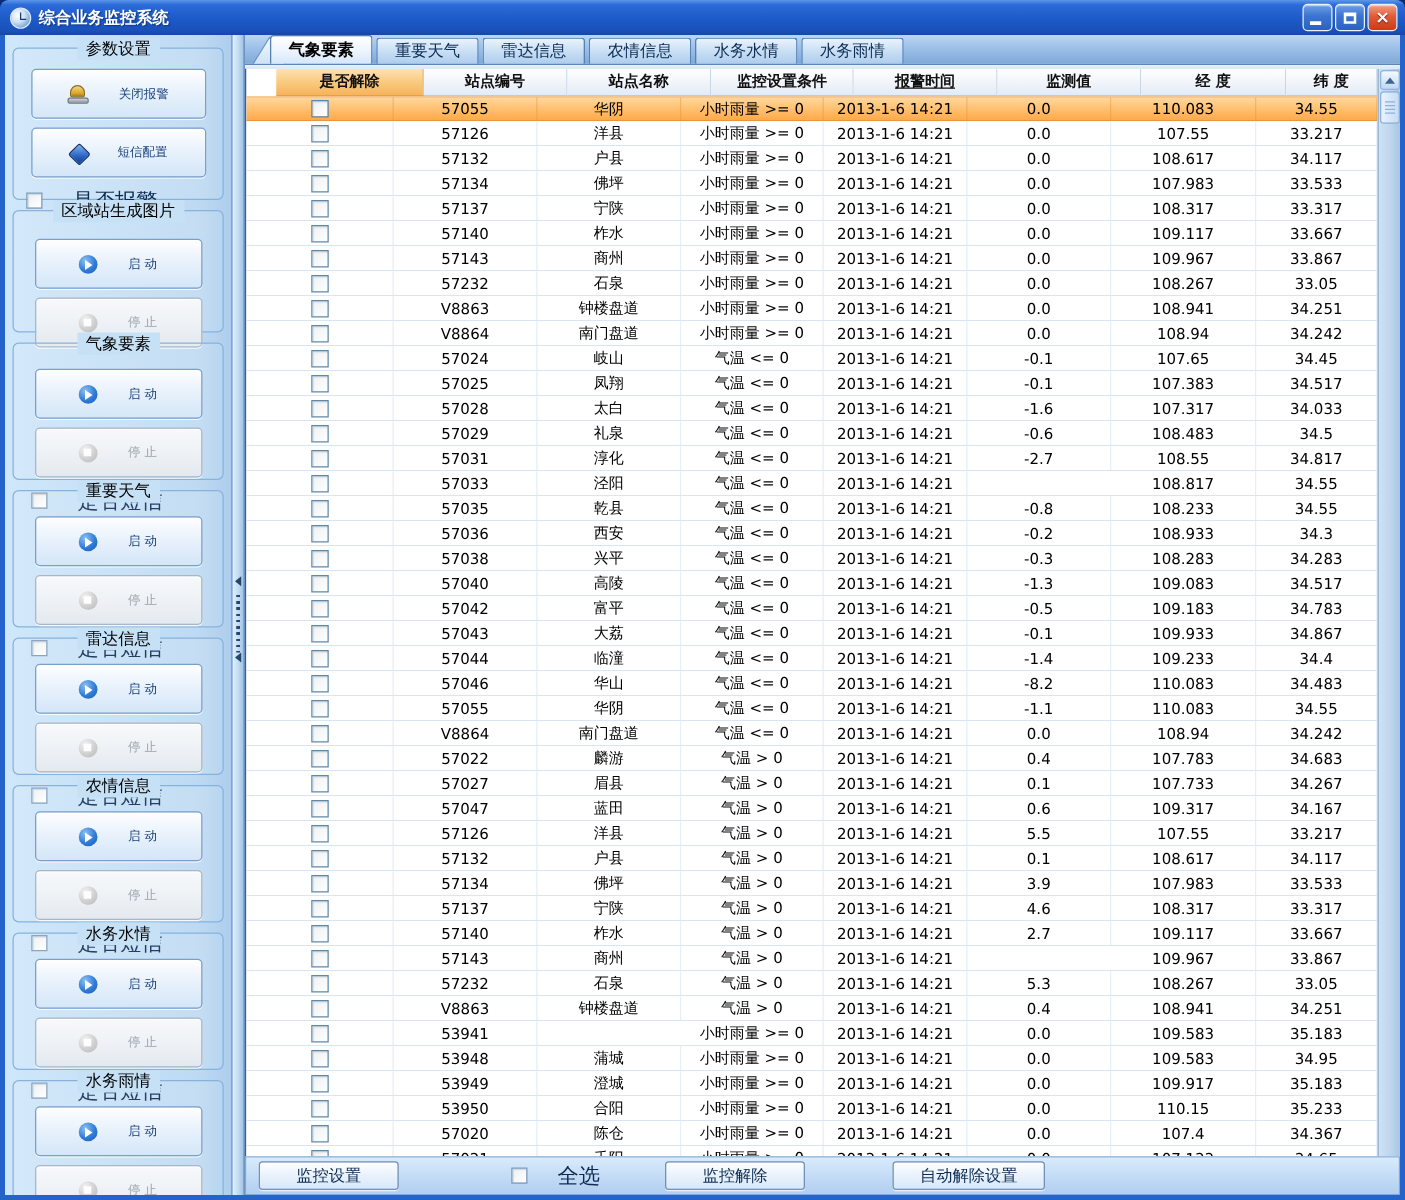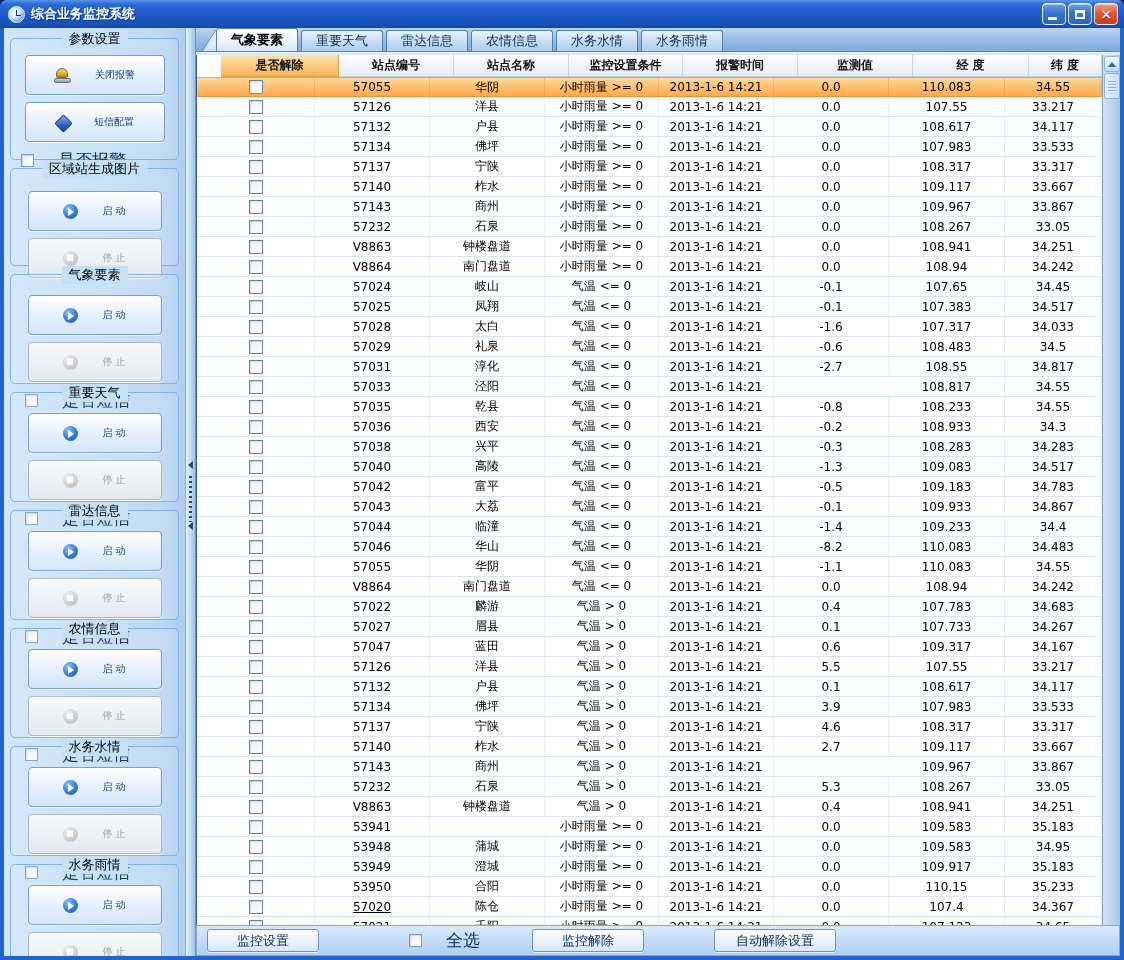--- a/index.html
+++ b/index.html
@@ -334,21 +334,21 @@
     </div>
     <div class="tabstrip-pad"></div>
 
     <div class="tableregion">
       <div class="tcols">
         <div class="thead" id="thead">
             <div class="th hl" style="width: 118px; flex: 0 0 118px; margin-left: 24px;">是否解除</div>
             <div class="th" style="width: 115px; flex: 0 0 115px;">站点编号</div>
             <div class="th" style="width: 115px; flex: 0 0 115px;">站点名称</div>
             <div class="th" style="width: 114px; flex: 0 0 114px; text-align: right;">监控设置条件</div>
-            <div class="th" style="width: 115px; flex: 0 0 115px;">报警时间</div>
+            <div class="th" style="width: 115px; flex: 0 0 115px; text-decoration: underline;">报警时间</div>
             <div class="th" style="width: 115px; flex: 0 0 115px;">监测值</div>
             <div class="th" style="width: 116px; flex: 0 0 116px;">经 度</div>
             <div class="th" style="flex: 1 1 0%;">纬 度</div>
           </div>
         <div class="rows" id="rows">
             <div class="row selected">
               <div class="cell" style="width: 118px; flex: 0 0 118px;">
                 <span class="tcb"></span>
               </div>
               <div class="cell" style="width: 115px; flex: 0 0 115px;">57055</div>
@@ -836,21 +836,21 @@
               <div class="cell" style="width: 114px; flex: 0 0 114px;">小时雨量 &gt;= 0</div>
               <div class="cell" style="width: 115px; flex: 0 0 115px;">2013-1-6 14:21</div>
               <div class="cell" style="width: 115px; flex: 0 0 115px;">0.0</div>
               <div class="cell" style="width: 116px; flex: 0 0 116px;">110.15</div>
               <div class="cell" style="flex: 1 1 0%;">35.233</div>
             </div>
             <div class="row">
               <div class="cell" style="width: 118px; flex: 0 0 118px;">
                 <span class="tcb"></span>
               </div>
-              <div class="cell" style="width: 115px; flex: 0 0 115px; text-decoration: underline;">57020</div>
+              <div class="cell" style="width: 115px; flex: 0 0 115px;">57020</div>
               <div class="cell" style="width: 115px; flex: 0 0 115px;">陈仓</div>
               <div class="cell" style="width: 114px; flex: 0 0 114px;">小时雨量 &gt;= 0</div>
               <div class="cell" style="width: 115px; flex: 0 0 115px;">2013-1-6 14:21</div>
               <div class="cell" style="width: 115px; flex: 0 0 115px;">0.0</div>
               <div class="cell" style="width: 116px; flex: 0 0 116px;">107.4</div>
               <div class="cell" style="flex: 1 1 0%;">34.367</div>
             </div>
             <div class="row">
               <div class="cell" style="width: 118px; flex: 0 0 118px;">
                 <span class="tcb"></span>

